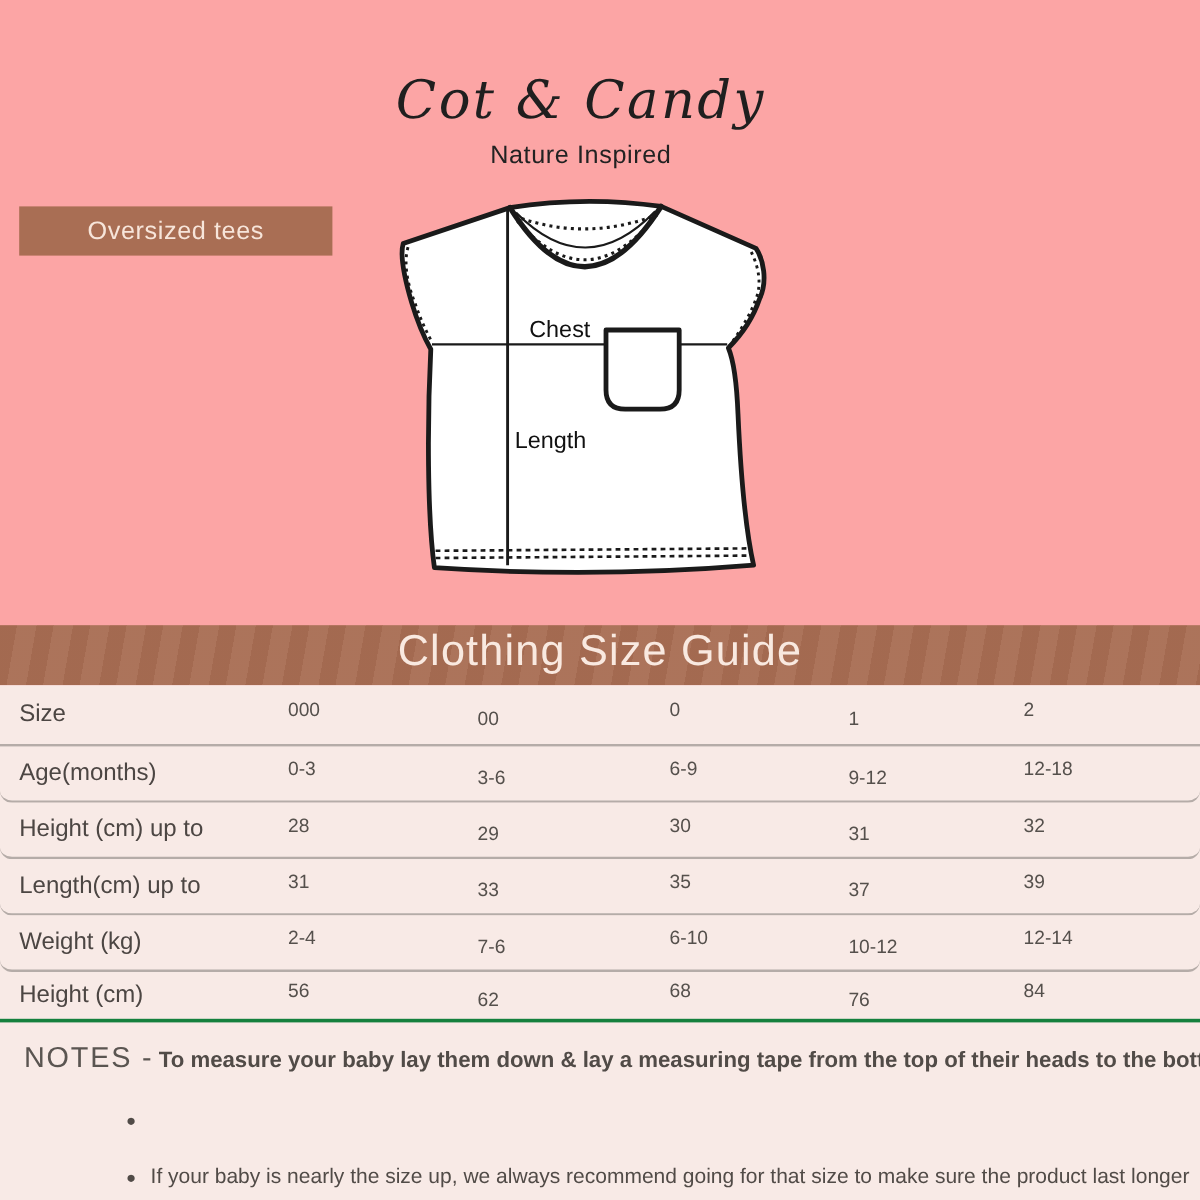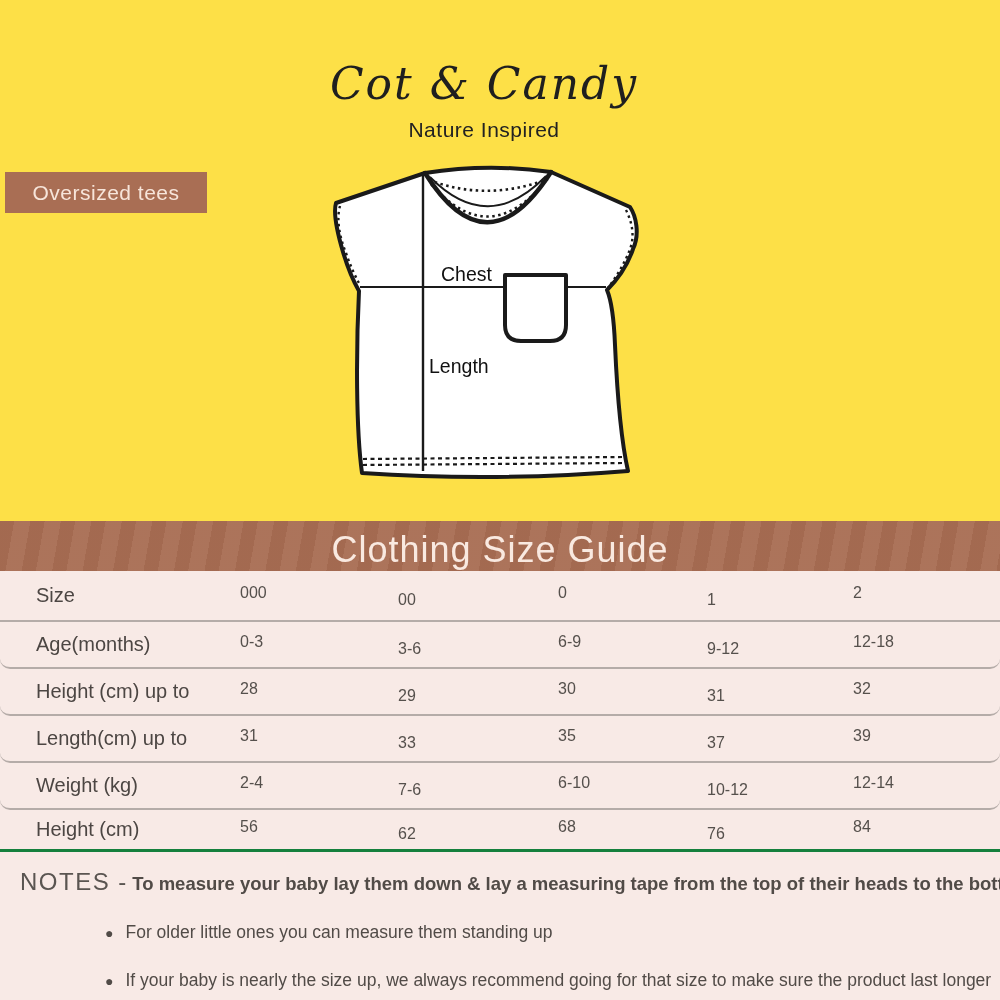--- a/index.html
+++ b/index.html
@@ -1,44 +1,44 @@
 <!DOCTYPE html>
 <html><head>
 <meta charset="utf-8">
 <style>
   html,body{margin:0;padding:0;background:#e9e9e9;}
   .canvas{
     position:relative;width:1000px;height:1000px;margin:0 auto;
-    background:#fde047;overflow:hidden;
+    background:#fca5a5;overflow:hidden;
     font-family:"Liberation Sans",sans-serif;color:#4c4744;
   }
   
   .logo{
     position:absolute;top:58px;left:0;width:1000px;text-align:center;
     transform:translateX(-16px);
     font-family:"DejaVu Serif",serif;font-style:italic;
     font-size:44px;color:#1f1f1f;letter-spacing:2px;
   }
   .tagline{
     position:absolute;top:118px;left:0;width:1000px;text-align:center;
     transform:translateX(-16px);
     font-size:21px;color:#222;letter-spacing:0.5px;
   }
   
   .product-banner{
-    position:absolute;left:5px;top:172px;width:202px;height:41px;
+    position:absolute;left:16px;top:172px;width:261px;height:41px;
     background:#a96e54;display:flex;align-items:center;justify-content:center;
     font-size:21px;color:#f7e5da;letter-spacing:0.5px;
   }
   
   .tshirt{position:absolute;left:325px;top:158px;width:348px;height:334px;}
   
   .guide-banner{
     position:absolute;left:0;top:521px;width:1000px;height:50px;
-    background:#a96e54;display:flex;align-items:flex-end;justify-content:center;
+    background:#a96e54;display:flex;align-items:flex-start;justify-content:center;
   }
   .guide-banner::before{
     content:"";position:absolute;inset:0;
     background:repeating-linear-gradient(100deg,rgba(70,35,20,0.06) 0 14px,rgba(255,255,255,0.04) 14px 30px);
     pointer-events:none;
   }
   .guide-title{
     position:relative;font-size:36px;color:#f9e9e0;letter-spacing:1px;font-weight:400;
   }
   
@@ -47,21 +47,21 @@
     background:#f8eae6;
   }
   
   .trow{
     display:grid;grid-template-columns:240px 158px 160px 149px 146px 140px;
     align-items:center;border-bottom:2px solid #b5aca8;
   }
   .trow.size{height:49px;}
   .trow.std{height:45px;border-radius:10px;}
   .trow.last{height:39px;border-bottom:3px solid #15803d;}
-  .tlabel{padding-left:36px;font-size:20px;color:#4c4643;}
+  .tlabel{padding-left:16px;font-size:20px;color:#4c4643;}
   .tcell{text-align:left;font-size:16px;color:#55504c;}
   .trow .tcell:nth-of-type(odd){transform:translateY(4px);}
   .trow .tcell:nth-of-type(even){transform:translateY(-3px);}
   
   .notes{position:absolute;left:0;top:868px;width:1000px;}
   .notes-line{padding-left:20px;white-space:nowrap;}
   .notes-heading{font-size:24px;letter-spacing:1.5px;color:#5a5551;}
   .notes-lead{font-size:18.5px;font-weight:700;color:#514b47;}
   .bullet-item{
     display:flex;align-items:flex-start;gap:12px;
@@ -176,21 +176,20 @@
     </div>
   </div>
 
   <div class="notes">
     <div class="notes-line">
       <span class="notes-heading">NOTES -</span>
       <span class="notes-lead">To measure your baby lay them down &amp; lay a measuring tape from the top of their heads to the bottom of their heel</span>
     </div>
     <div class="bullet-item">
       <span class="bullet-dot">●</span>
-      <span>For older little ones you can measure them standing up</span>
     </div>
     <div class="bullet-item">
       <span class="bullet-dot">●</span>
       <span>If your baby is nearly the size up, we always recommend going for that size to make sure the product last longer</span>
     </div>
   </div>
 
 </div>
 
 </body></html>

